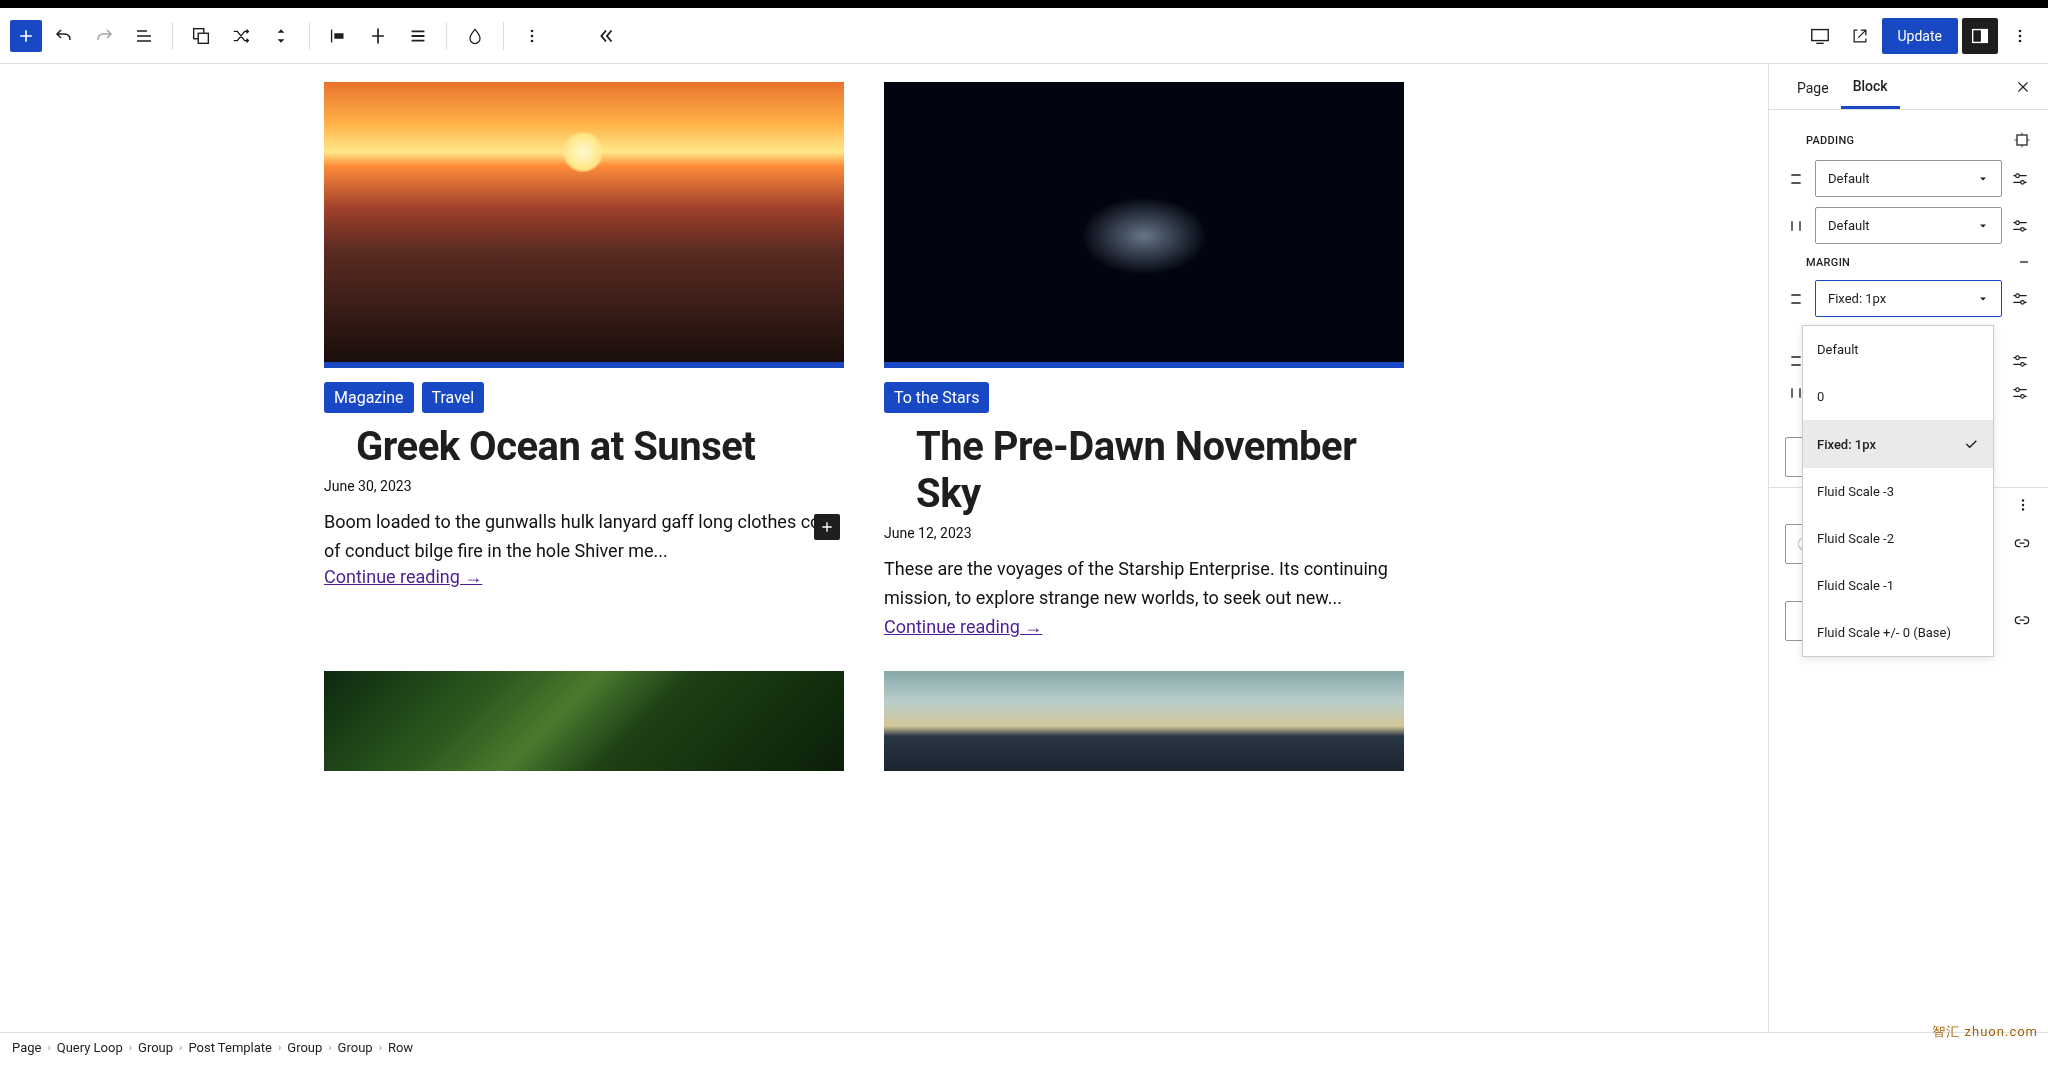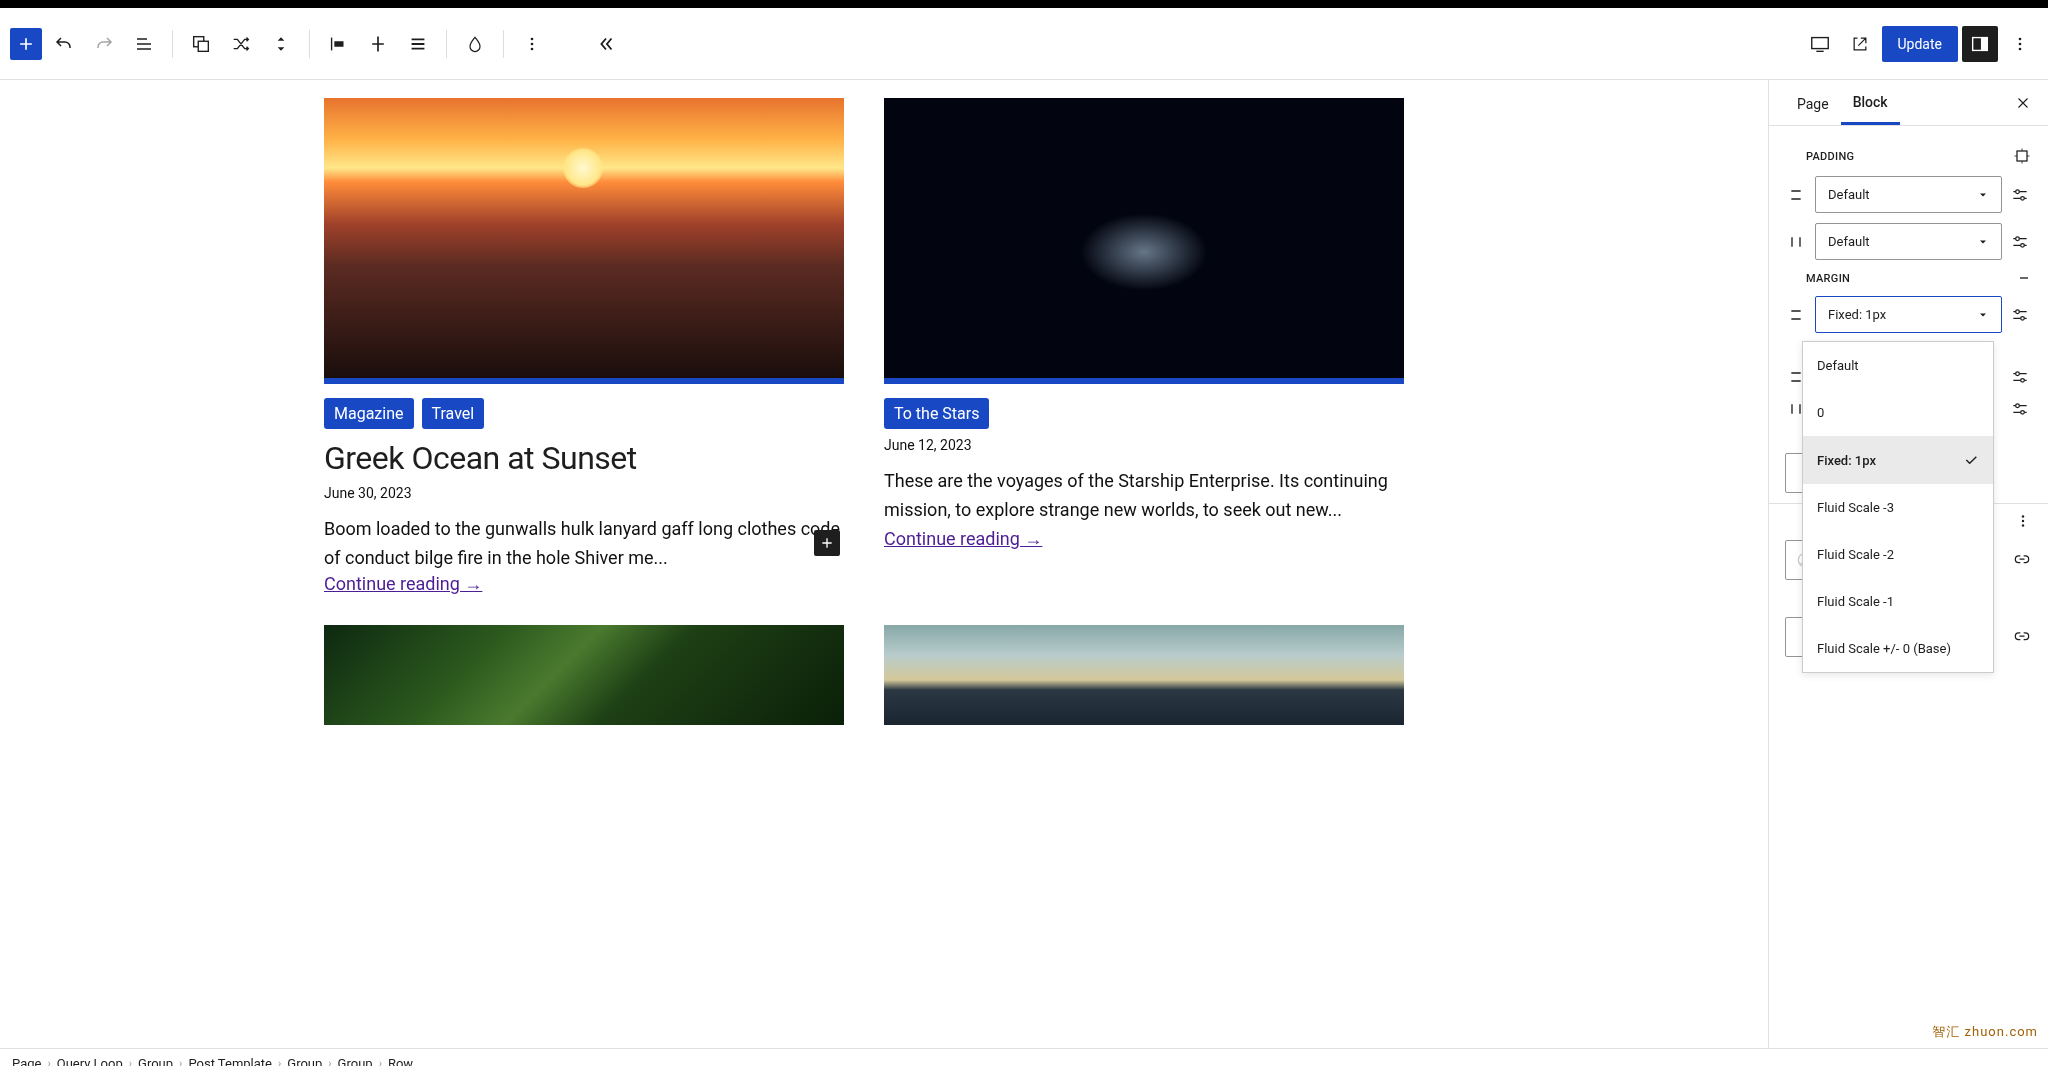--- a/index.html
+++ b/index.html
@@ -1,39 +1,39 @@
 <!DOCTYPE html>
 <html><head>
 <meta charset="utf-8">
 <style>
 * { box-sizing: border-box; margin: 0; padding: 0; }
 body { font-family: -apple-system, BlinkMacSystemFont, "Segoe UI", Roboto, sans-serif; font-size: 13px; color: #1e1e1e; background: #fff; overflow: hidden; }
 .blackbar { height: 8px; background: #000; }
-.toolbar { height: 72px; border-bottom: 1px solid #e0e0e0; display: flex; align-items: center; padding: 0 10px; gap: 4px; }
+.toolbar { height: 56px; border-bottom: 1px solid #e0e0e0; display: flex; align-items: center; padding: 0 10px; gap: 4px; }
 .toolbar .sep { width: 1px; height: 28px; background: #ddd; margin: 0 6px; }
 .tbtn { width: 36px; height: 36px; display: flex; align-items: center; justify-content: center; border-radius: 2px; cursor: pointer; }
 .tbtn.primary { background: #1848c4; color: #fff; width: 32px; height: 32px; }
 .tbtn.dark { background: #1e1e1e; color: #fff; width: 36px; height: 36px; border-radius:2px;}
 .spacer { flex: 1; }
 .update-btn { background: #1848c4; color: #fff; padding: 10px 16px; font-size: 14px; border-radius: 2px; cursor: pointer; font-weight:400;}
 svg { display: block; }
 
 .main-wrap { display: flex; height: calc(100vh - 98px); }
 .canvas { flex: 1; overflow: auto; padding: 18px 0px; }
 .posts-grid { display: flex; gap: 40px; max-width: 1120px; margin: 0 auto; flex-wrap: wrap; }
 .post { width: 520px; position: relative; }
 .thumb { width: 520px; height: 286px; border-bottom: 6px solid #1848c4; }
 .thumb.sunset { background: linear-gradient(to bottom, #e8732e 0%, #ffb347 15%, #ffe78a 25%, #ff8c3a 30%, #a0412a 45%, #5b2b22 60%, #1a0e0c 100%); position:relative; overflow:hidden;}
 .thumb.sunset::after{content:"";position:absolute;left:46%;top:18%;width:40px;height:40px;border-radius:50%;background:radial-gradient(circle,#fff9d0 0%,#ffe78a 60%,rgba(255,231,138,0) 80%);}
 .thumb.night { background: radial-gradient(ellipse 90px 55px at 50% 55%, rgba(200,230,255,0.5) 0%, rgba(10,20,40,0) 70%), #020510; }
 .thumb.forest { background: linear-gradient(135deg,#0d2810 0%,#2c5a1e 30%,#4a7a2e 45%,#1e4015 60%,#0a1f08 100%); }
 .thumb.clouds { background: linear-gradient(to bottom,#87a8a8 0%,#b8cccc 30%,#d4c89a 55%,#2a3844 65%,#1a2530 100%); }
 .tags { margin-top: 14px; display: flex; gap: 8px; }
 .tag { background: #1848c4; color: #fff; padding: 6px 10px; font-size: 16px; border-radius: 3px; }
-.post h2 { font-size: 32px; font-weight: 400; margin-top: 10px; letter-spacing:-0.5px;}
+.post h2 { font-size: 40px; font-weight: 700; margin-top: 10px; letter-spacing:-0.5px;margin-left:32px;}
 .date { font-size: 14px; margin-top: 8px; color:#111;}
 .excerpt { font-size: 18px; line-height: 1.6; margin-top: 14px; color:#111;}
 .more { color: #4c1d95; text-decoration: underline; font-size: 18px; }
 .add-square { position: absolute; right: 4px; top: 432px; width: 26px; height: 26px; background: #1e1e1e; color: #fff; display: flex; align-items: center; justify-content: center; border-radius:2px; cursor:pointer;}
 .posts-row2{display:flex;gap:40px;max-width:1120px;margin:30px auto 0;}
 .posts-row2 .thumb{height:100px;border-bottom:none;}
 
 .sidebar { width: 280px; border-left: 1px solid #e0e0e0; display: flex; flex-direction: column; overflow:visible; }
 .tabs { display: flex; border-bottom: 1px solid #e0e0e0; padding: 0 16px; align-items:center;}
 .tab { padding: 14px 12px 12px; font-size: 14px; cursor: pointer; color:#1e1e1e;}
@@ -190,20 +190,21 @@
             </svg>
           </div>
         <p class="excerpt"><span>Boom loaded to the gunwalls hulk lanyard gaff long clothes code of conduct bilge fire in the hole Shiver me...</span></p>
         <a class="more">Continue reading →</a>
       </div>
       <div class="post">
         <div class="thumb night"></div>
         <div class="tags">
           <span class="tag">To the Stars</span>
         </div>
+        <h2>The Pre-Dawn November Sky</h2>
         <div class="date">June 12, 2023</div>
         <p class="excerpt"><span>These are the voyages of the Starship Enterprise. Its continuing mission, to explore strange new worlds, to seek out new... </span><a class="more">Continue reading →</a></p>
       </div>
     </div>
     <div class="posts-row2">
       <div class="post">
           <div class="thumb forest"></div>
         </div>
       <div class="post">
           <div class="thumb clouds"></div>

